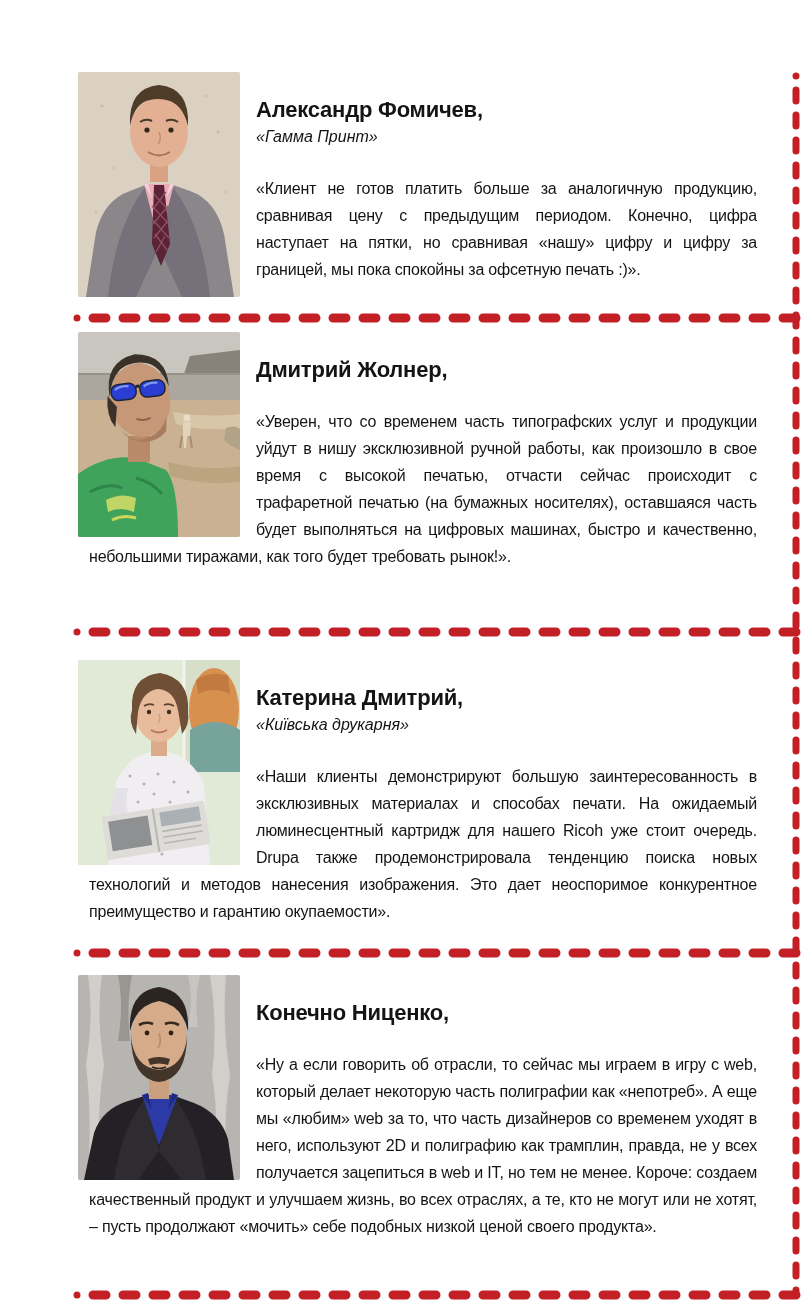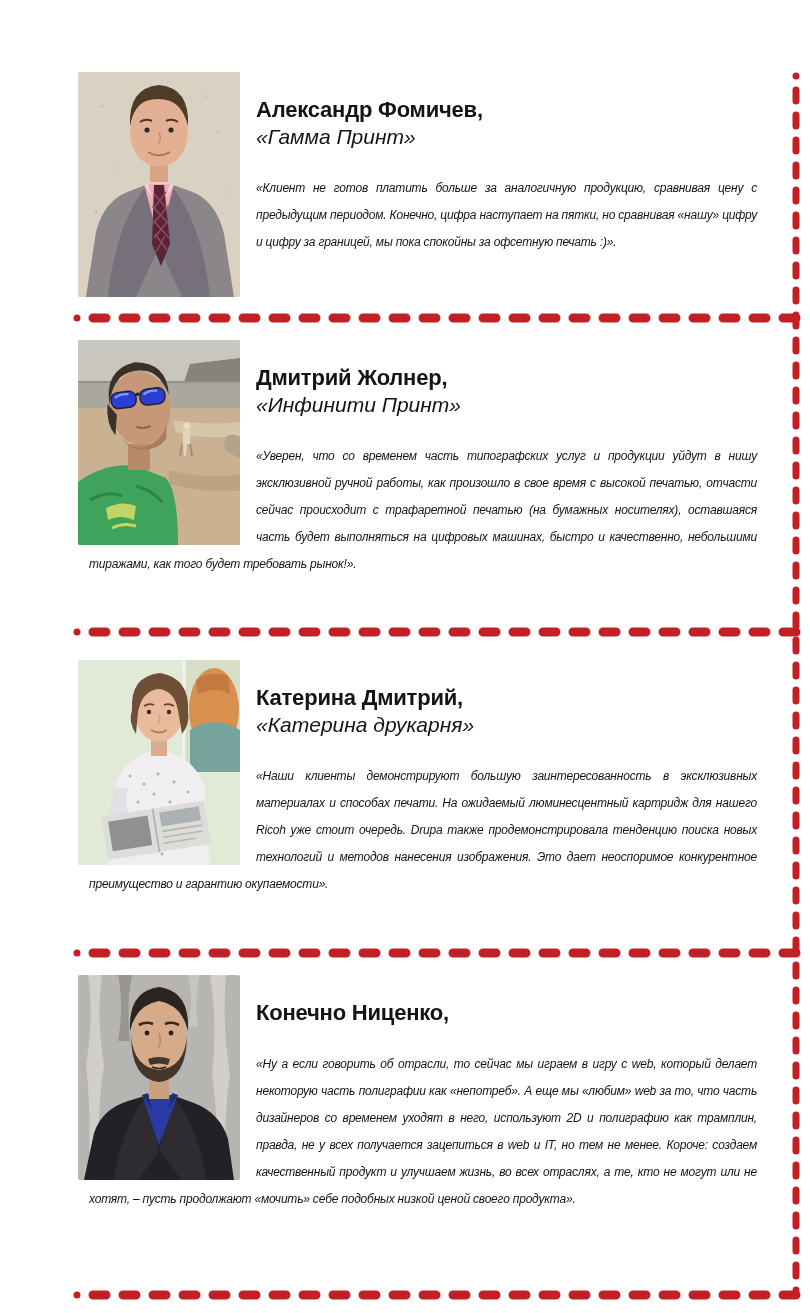--- a/index.html
+++ b/index.html
@@ -12,21 +12,21 @@
     color: #141414;
     overflow: hidden;
   }
   .person {
     position: absolute;
     left: 0;
     right: 0;
     padding: 0 53px 0 72px;
   }
   .s1 { top: 72px; }
-  .s2 { top: 340px; }
+  .s2 { top: 332px; }
   .s3 { top: 660px; }
   .s4 { top: 975px; }
   .photo {
     float: left;
     width: 162px;
     margin: 0 16px 6px 6px;
     overflow: hidden;
     border-radius: 2px;
     background: #ddd;
   }
@@ -34,31 +34,30 @@
   .ph-std  { height: 205px; }
   .photo svg { display: block; }
   .person-header { padding-top: 24px; }
   .person-name {
     font-size: 22px;
     line-height: 27px;
     font-weight: bold;
     letter-spacing: -0.2px;
   }
   .person-org {
-    font-size: 21px;
+    font-size: 16px;
     line-height: 27px;
     font-style: italic;
   }
   .quote {
     margin: 25px 0 0 17px;
-    font-size: 12px;
+    font-size: 16px;
     line-height: 27px;
     text-align: justify;
     letter-spacing: -0.2px;
-    font-style: italic;
   }
   .sep {
     position: absolute;
     left: 0;
     width: 810px;
     height: 12px;
   }
   .sep1 { top: 312px; }
   .sep2 { top: 626px; }
   .sep3 { top: 947px; }
@@ -143,21 +142,20 @@
           <rect x="34" y="50" width="25" height="16" rx="7" fill="#2b3ed2" stroke="#1a2538" stroke-width="1.5"></rect>
           <rect x="63" y="50" width="25" height="16" rx="7" fill="#2b3ed2" stroke="#1a2538" stroke-width="1.5"></rect>
           <line x1="59" y1="54" x2="63" y2="54" stroke="#1a2538" stroke-width="3"></line>
           <path d="M38 55 Q44 51 52 53 M67 55 Q73 51 81 53" stroke="#7d98ef" stroke-width="2.4" fill="none"></path>
           <path d="M56 86 Q62 90 70 87" stroke="#8a6248" stroke-width="2" fill="none"></path>
         </g>
       </svg>
     </div>
     <div class="person-header">
       <div class="person-name">Дмитрий Жолнер,</div>
-      <div class="person-org">«Инфинити Принт»</div>
     </div>
     <p class="quote">«Уверен, что со временем часть типографских услуг и продукции уйдут в нишу эксклюзивной ручной работы, как произошло в свое время с высокой печатью, отчасти сейчас происходит с трафаретной печатью (на бумажных носителях), оставшаяся часть будет выполняться на цифровых машинах, быстро и качественно, небольшими тиражами, как того будет требовать рынок!».</p>
   </section>
 
   <svg class="sep sep2">
     <circle cx="77" cy="6" r="3.5" fill="#c32026"></circle>
     <line x1="93" y1="6" x2="803" y2="6" stroke="#c32026" stroke-width="9" stroke-linecap="round" stroke-dasharray="13 17"></line>
   </svg>
 
   <section class="person s3">
@@ -206,21 +204,21 @@
           <rect x="26" y="148" width="104" height="44" rx="2" fill="#dddcd8"></rect>
           <line x1="78" y1="148" x2="78" y2="192" stroke="#b8b6b2" stroke-width="2"></line>
           <rect x="32" y="154" width="40" height="30" fill="#8e9092"></rect>
           <rect x="84" y="153" width="40" height="14" fill="#aab0b4"></rect>
           <path d="M84 172 L124 172 M84 178 L124 178 M84 184 L116 184" stroke="#b8b6b2" stroke-width="1.6"></path>
         </g>
       </svg>
     </div>
     <div class="person-header">
       <div class="person-name">Катерина Дмитрий,</div>
-      <div class="person-org">«Катерина друкарня»</div>
+      <div class="person-org">«Київська друкарня»</div>
     </div>
     <p class="quote">«Наши клиенты демонстрируют большую заинтересованность в эксклюзивных материалах и способах печати. На ожидаемый люминесцентный картридж для нашего Ricoh уже стоит очередь. Drupa также продемонстрировала тенденцию поиска новых технологий и методов нанесения изображения. Это дает неоспоримое конкурентное преимущество и гарантию окупаемости».</p>
   </section>
 
   <svg class="sep sep3">
     <circle cx="77" cy="6" r="3.5" fill="#c32026"></circle>
     <line x1="93" y1="6" x2="803" y2="6" stroke="#c32026" stroke-width="9" stroke-linecap="round" stroke-dasharray="13 17"></line>
   </svg>
 
   <section class="person s4">

